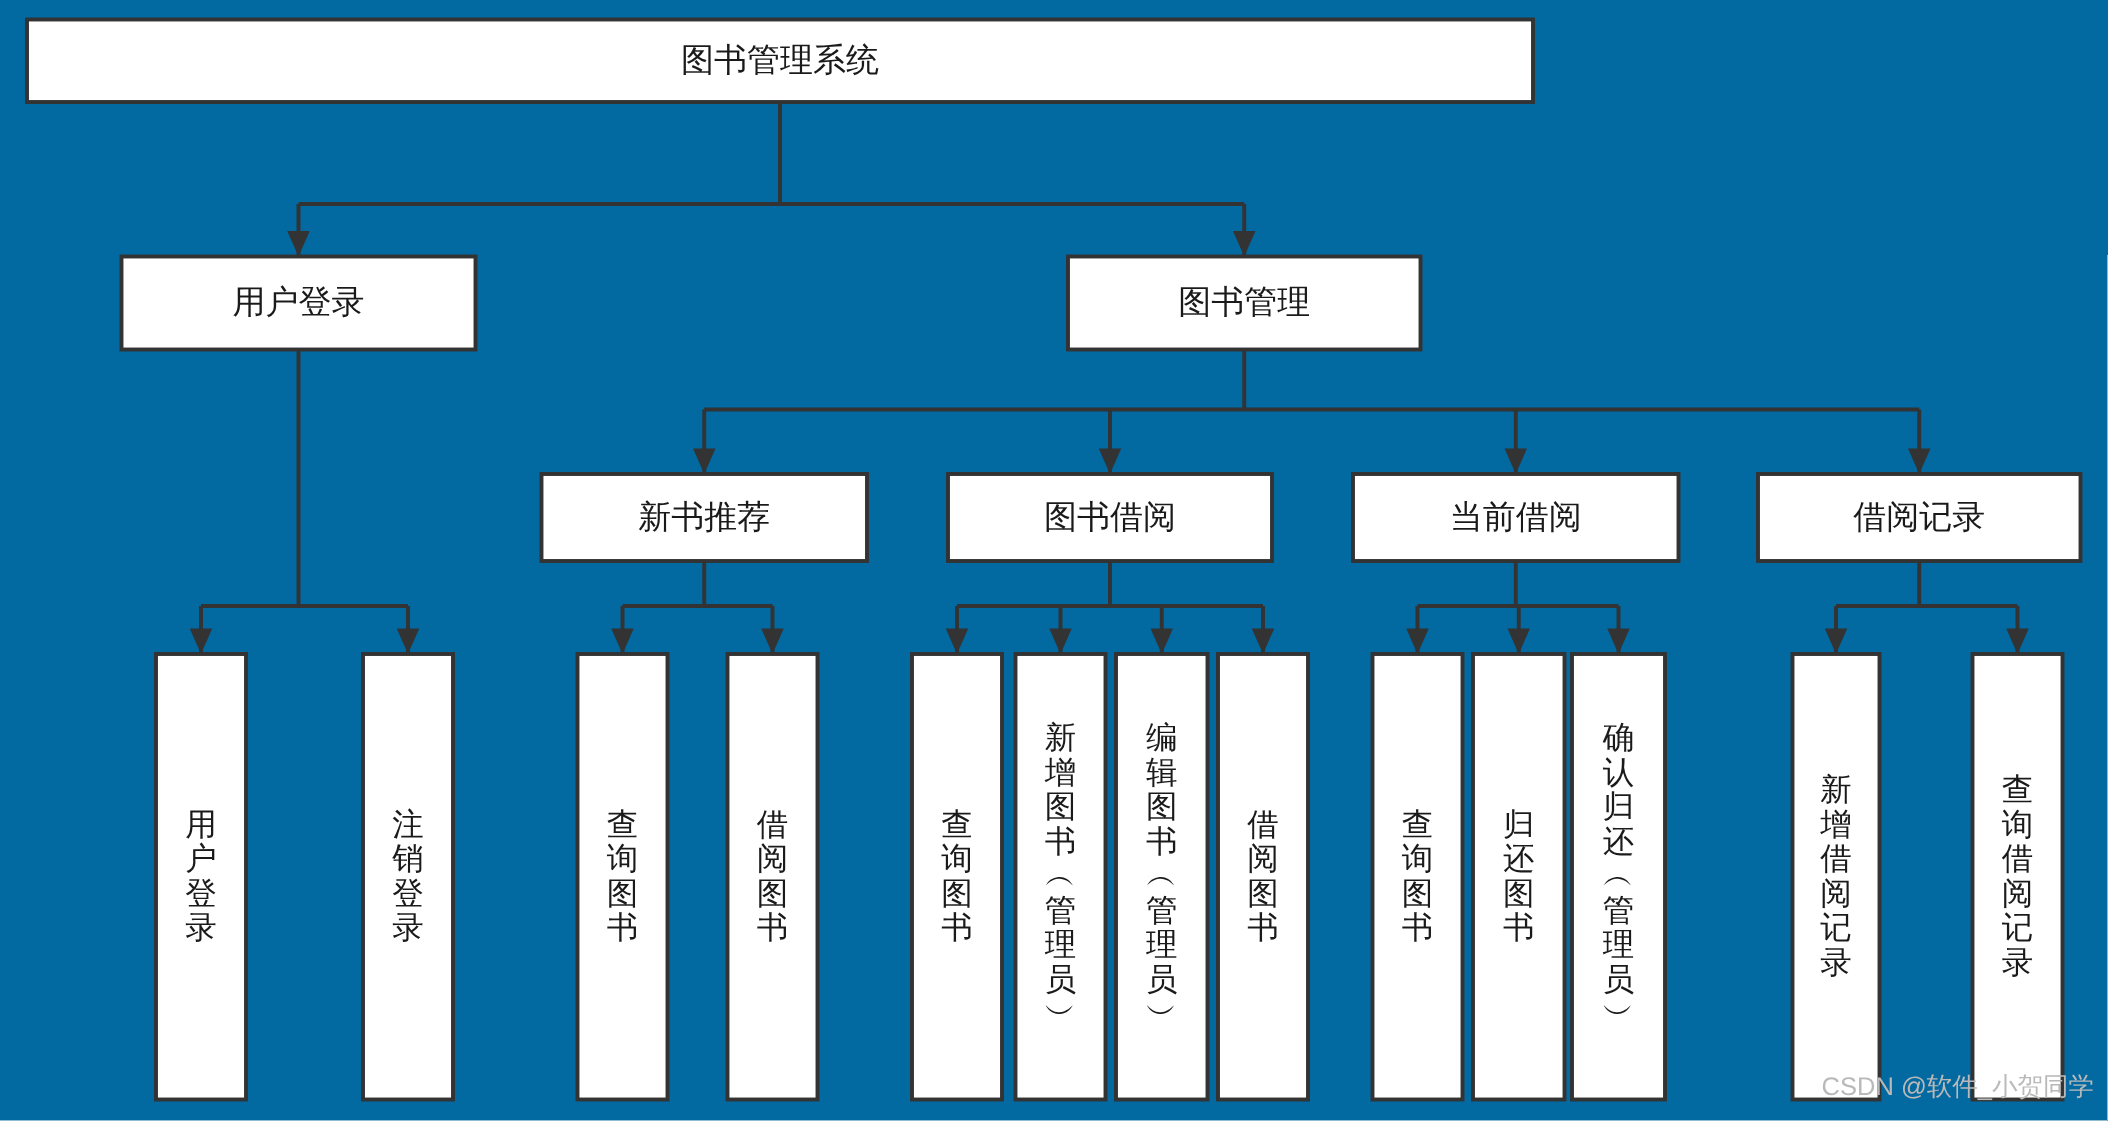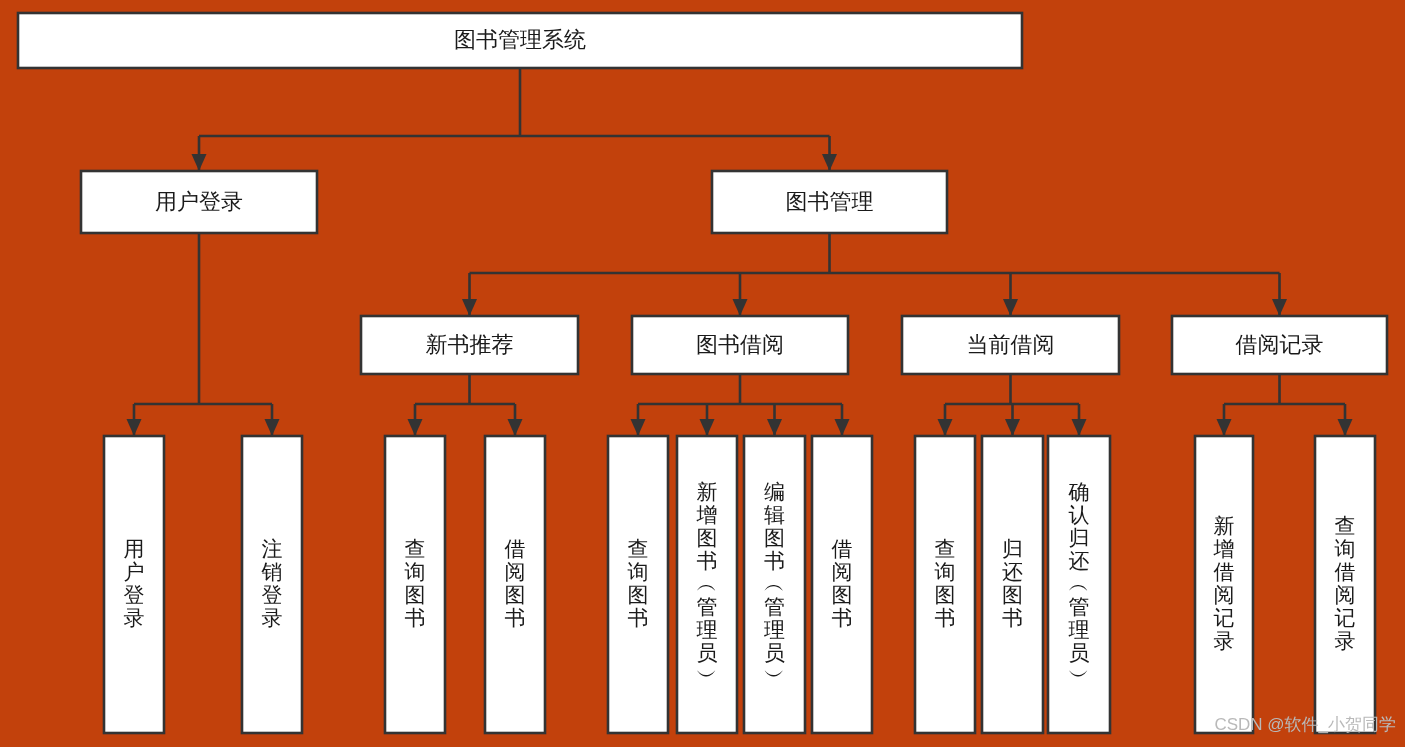--- a/index.html
+++ b/index.html
@@ -8,21 +8,21 @@
     padding: 0;
     background: #ffffff;
   }
   body {
     font-family: "Liberation Sans", "DejaVu Sans", sans-serif;
   }
   #diagram-root {
     position: relative;
     width: 1405px;
     height: 747px;
-    background: #c2410c;
+    background: #0369a1;
     overflow: hidden;
   }
   svg.diagram-canvas {
     position: absolute;
     left: 0;
     top: 0;
     width: 1405px;
     height: 747px;
   }
   .node-box {

